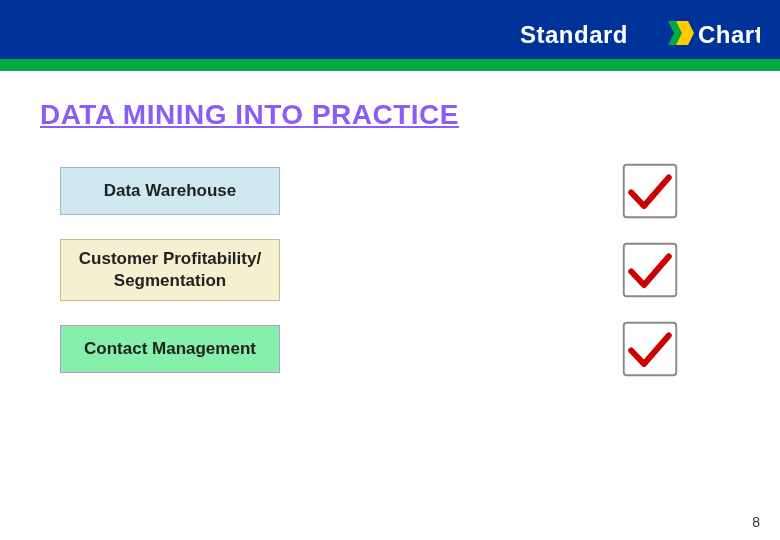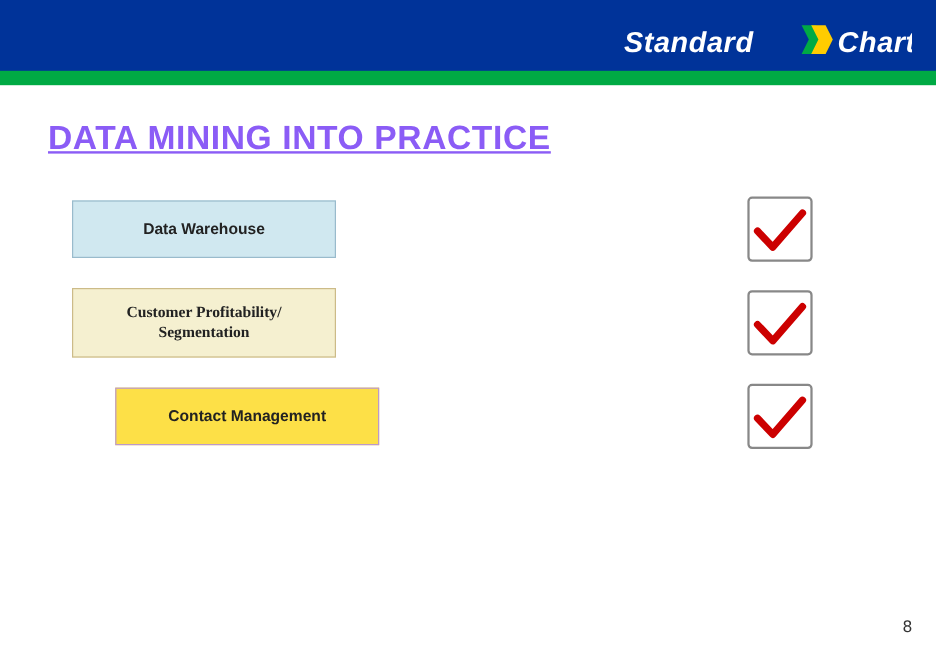--- a/index.html
+++ b/index.html
@@ -31,21 +31,20 @@
       left: 0;
       width: 100%;
       height: 6px;
       background: #00aa44;
     }
 
     .brand-logo {
       display: flex;
       align-items: center;
       gap: 6px;
-      font-style: italic;
     }
 
     
     .main-content {
       padding: 28px 40px 20px 40px;
     }
 
     .page-title {
       font-size: 28px;
       font-weight: bold;
@@ -71,21 +70,21 @@
 
     .item-box {
       width: 220px;
       min-height: 48px;
       border: 1.5px solid #aaaaaa;
       background: #e8e8f8;
       display: flex;
       align-items: center;
       justify-content: center;
       padding: 8px 14px;
-      font-size: 13px;
+      font-size: 17px;
       font-weight: 600;
       color: #222222;
       text-align: center;
       line-height: 1.3;
     }
 
     .item-box.light-blue {
       background: #d0e8f0;
       border-color: #99bbcc;
     }
@@ -94,23 +93,22 @@
       background: #f5f0d0;
       border-color: #ccbb88;
     }
 
     .item-box.light-green {
       background: #d8f0d8;
       border-color: #99bb99;
     }
 
     .item-box.light-purple {
-      background: #fde047;
+      background: #86efac;
       border-color: #bb99cc;
-      margin-left: 36px;
     }
 
     .checkmark-svg {
       width: 60px;
       height: 60px;
     }
 
     
     .page-number {
       position: absolute;
@@ -153,21 +151,21 @@
       </div>
       <div style="flex:1; display:flex; align-items:center; justify-content:flex-end; padding-right:60px;">
         <svg class="checkmark-svg" viewBox="0 0 80 80">
           <rect x="5" y="5" width="70" height="70" rx="4" ry="4" fill="none" stroke="#888888" stroke-width="2.5"></rect>
           <polyline points="15,42 32,60 65,22" fill="none" stroke="#cc0000" stroke-width="8" stroke-linecap="round" stroke-linejoin="round"></polyline>
         </svg>
       </div>
     </div>
 
     <div class="item-row" style="align-items:center;">
-      <div class="item-box light-yellow" style="min-height:58px;font-family:Liberation Serif, serif;">
+      <div class="item-box light-yellow" style="min-height:58px;">
         <span>Customer Profitability/ Segmentation</span>
       </div>
       <div style="flex:1; display:flex; align-items:center; justify-content:flex-end; padding-right:60px;">
         <svg class="checkmark-svg" viewBox="0 0 80 80">
           <rect x="5" y="5" width="70" height="70" rx="4" ry="4" fill="none" stroke="#888888" stroke-width="2.5"></rect>
           <polyline points="15,42 32,60 65,22" fill="none" stroke="#cc0000" stroke-width="8" stroke-linecap="round" stroke-linejoin="round"></polyline>
         </svg>
       </div>
     </div>
 

